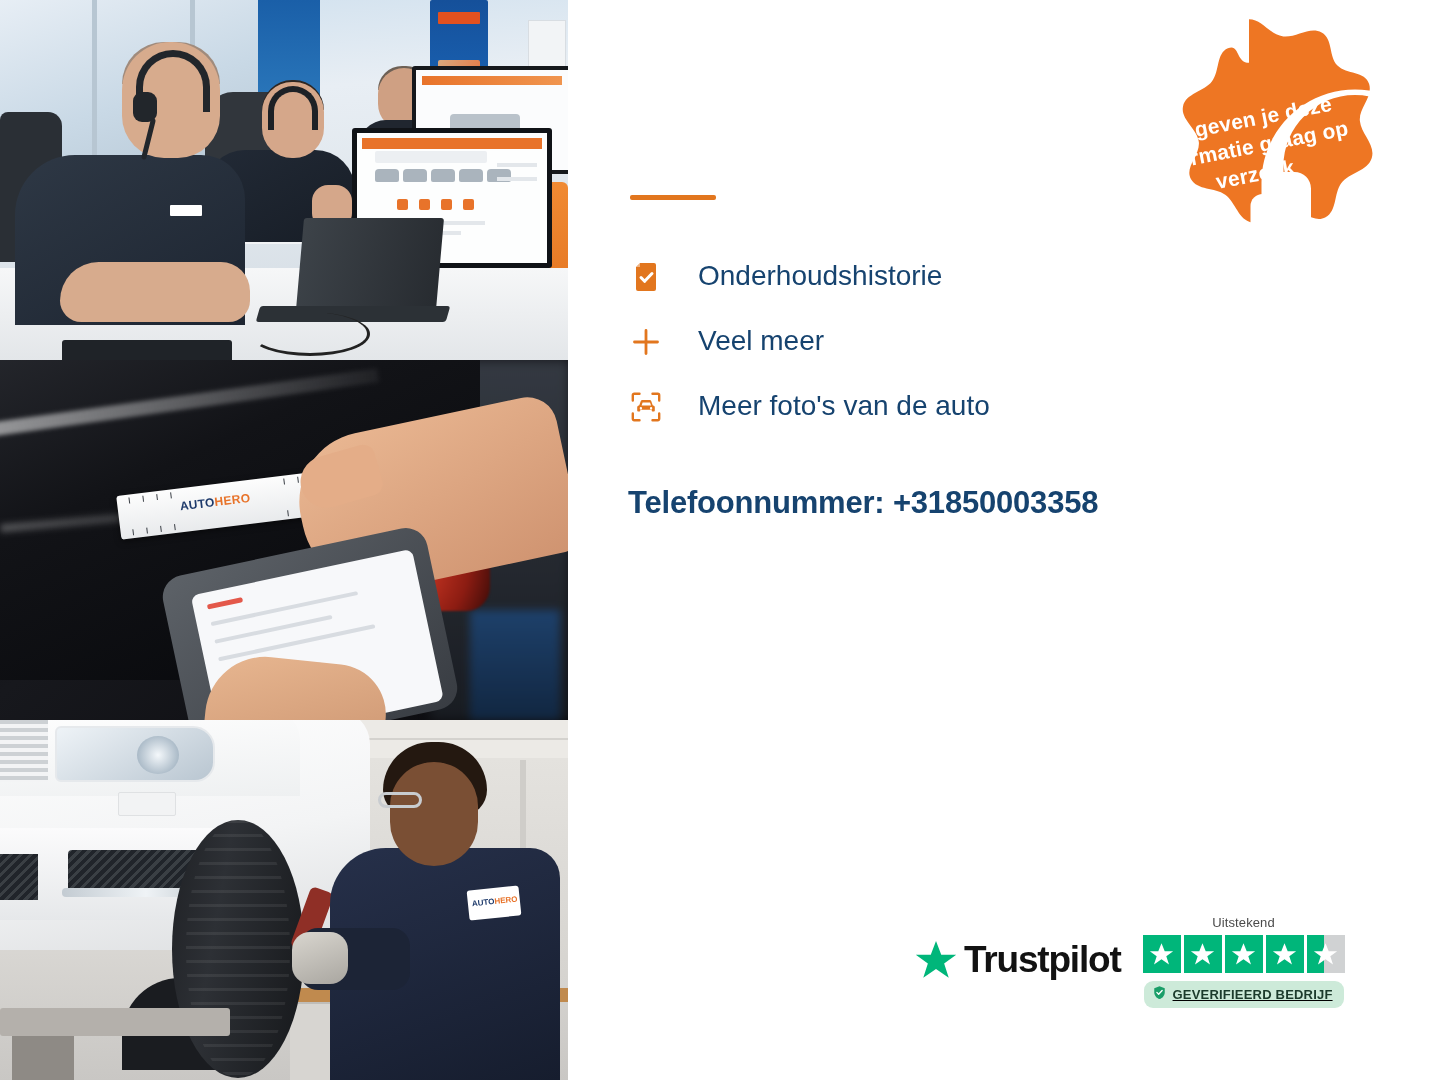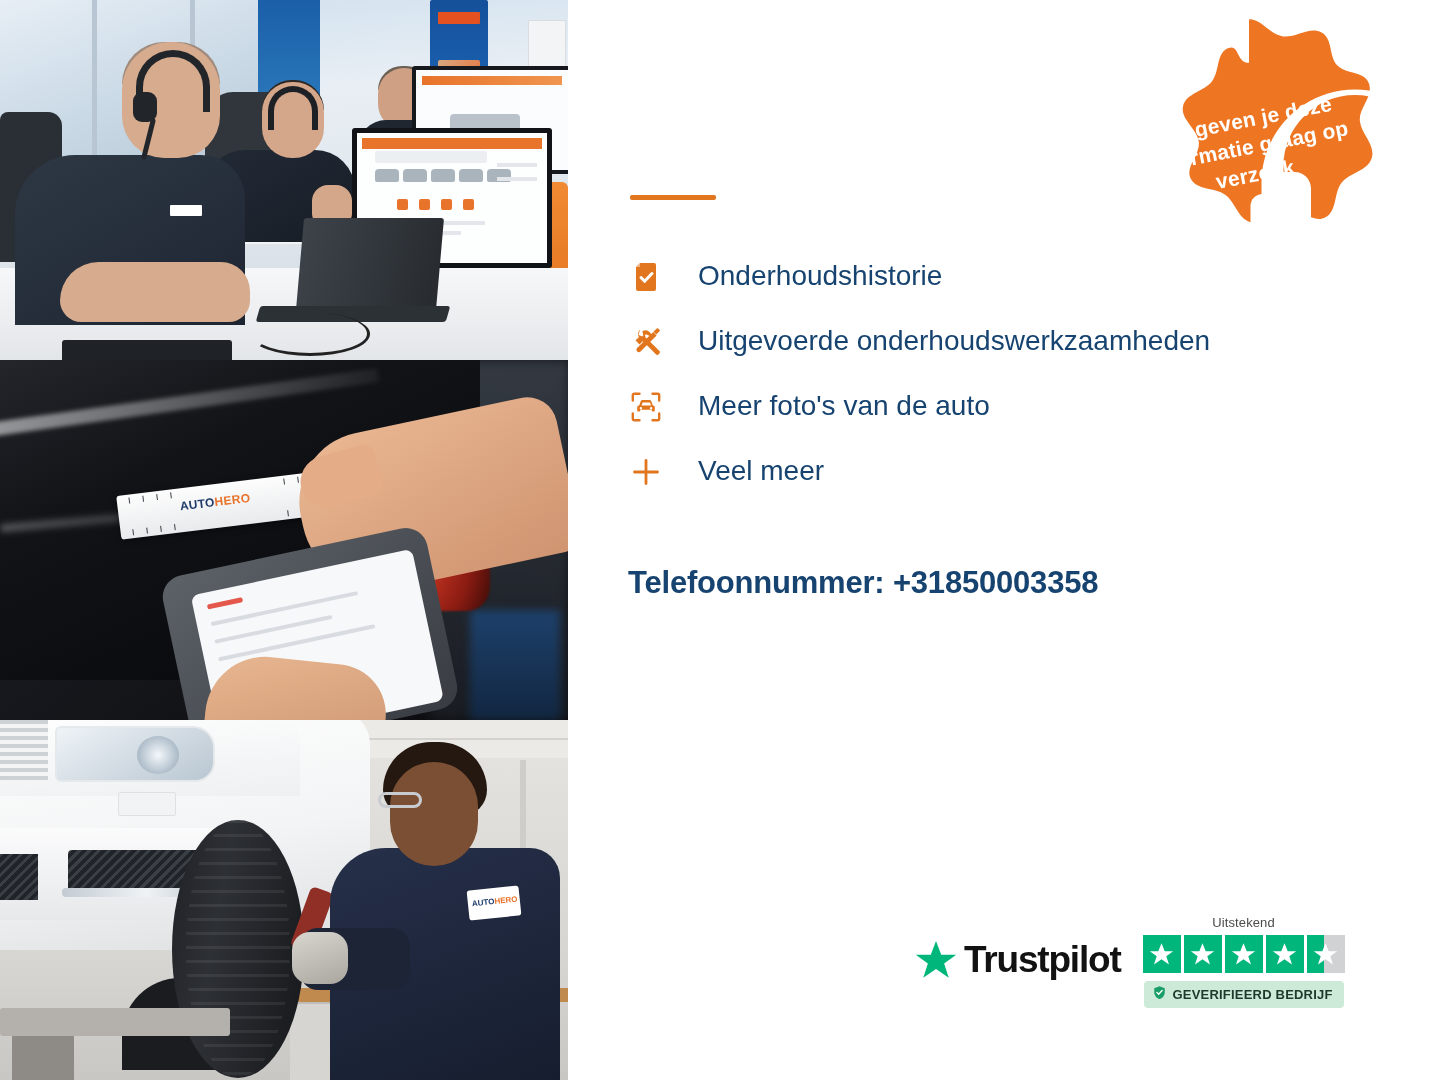--- a/index.html
+++ b/index.html
@@ -190,21 +190,21 @@
   }
   .feature .flabel {
     margin-left: 22px;
     color:#16436f;
     font-size: 28px;
     line-height:1.1;
     white-space:nowrap;
   }
 
   .phone {
-    margin-top: 61px;
+    margin-top: 46px;
     color:#16436f;
     font-size: 31px;
     font-weight: bold;
     letter-spacing:-0.2px;
   }
   .contact {
     margin-top: 14px;
     color:#16436f;
     font-size: 29px;
     line-height: 1.45;
@@ -223,23 +223,24 @@
   .tp-right { display:flex; flex-direction:column; align-items:center; gap:5px; }
   .tp-excellent { font-size:13px; color:#4a4a4a; letter-spacing:.1px; }
   .tp-stars { display:flex; gap:3px; }
   .tp-star {
     width: 38px; height: 38px; position:relative; background:#00B67A;
     display:flex; align-items:center; justify-content:center;
   }
   .tp-star.half { background: linear-gradient(90deg,#00B67A 0 45%, #d0d2d3 45% 100%); }
   .tp-verified {
     display:flex; align-items:center; gap:6px;
-    background:#cdead9; border-radius:4px;
+    background:#cdead9; border-radius:9px;
     padding: 4px 11px 4px 8px;
     margin-top: 3px;
+    text-decoration: underline;
   }
   .tp-verified .vtext { font-size:13px; font-weight:bold; color:#1b3a2b; letter-spacing:.2px; }
 </style>
 </head>
 <body>
 
 <div class="page">
 
   <div class="gallery">
 
@@ -408,60 +409,44 @@
         <span class="ficon">
           <svg viewBox="0 0 32 32" width="32" height="32" aria-hidden="true">
             <path fill="#E2761E" d="M10 2h14a2 2 0 0 1 2 2v24a2 2 0 0 1-2 2H8a2 2 0 0 1-2-2V6z"></path>
             <path fill="#ffffff" opacity=".45" d="M10 2 6 6h4z"></path>
             <path fill="none" stroke="#ffffff" stroke-width="3" stroke-linecap="round" stroke-linejoin="round" d="M11 16.5l3.6 3.8L22 12.5"></path>
           </svg>
         </span>
         <span class="flabel">Onderhoudshistorie</span>
       </li>
 
+
+
       <li class="feature">
         <span class="ficon">
-          <svg viewBox="0 0 32 32" width="33" height="33" aria-hidden="true">
-            <g fill="#E2761E">
-              <path d="M8.4 3.6a6.4 6.4 0 0 0-1 7.5l-3.1 3.1 3.9 3.9 3.1-3.1a6.4 6.4 0 0 0 7.5-1l-4-1.1-1.6-3.7 1.1-1.1 3.7 1.6 1.1 4a6.4 6.4 0 0 0-1-7.5 6.4 6.4 0 0 0-7.5-1l1.1 4-1.1 1.1-3.7-1.6z" transform="translate(1 1) rotate(2 16 16)"></path>
-              <path d="M24.6 27.8l-12-12 3.2-3.2 12 12a2.3 2.3 0 1 1-3.2 3.2z"></path>
-              <path d="M7.3 24.5l12-12-3.2-3.2-12 12a2.3 2.3 0 1 0 3.2 3.2z" opacity="0"></path>
-              <path d="M26.5 3.9l-3.8 3.8-2.4-.7-1.3 1.3 3.1 3.1 1.3-1.3-.7-2.4 3.8-3.8z" opacity="0"></path>
-              <path d="M25.9 3.4a1 1 0 0 1 1.4 0l1.3 1.3a1 1 0 0 1 0 1.4l-3.1 3.1-2.7-2.7z"></path>
-              <path d="M22.3 7l-14.7 14.7a2.3 2.3 0 1 0 3.2 3.2L25.5 10.2z" opacity="0"></path>
-              <path d="M22.5 6.8 7.4 21.9a2.4 2.4 0 1 0 3.3 3.3L25.8 10.1z"></path>
-            </g>
+          <svg viewBox="0 0 32 32" width="32" height="32" aria-hidden="true">
+            <path d="M16 4.5v23M4.5 16h23" fill="none" stroke="#E2761E" stroke-width="2.8" stroke-linecap="round"></path>
           </svg>
         </span>
-        <span class="flabel">Uitgevoerde onderhoudswerkzaamheden</span>
+        <span class="flabel">Veel meer</span>
       </li>
-
 
       <li class="feature">
         <span class="ficon">
           <svg viewBox="0 0 32 32" width="32" height="32" aria-hidden="true">
             <g fill="none" stroke="#E2761E" stroke-width="2.4" stroke-linecap="round">
               <path d="M2.8 9.5V4.2a1.4 1.4 0 0 1 1.4-1.4h5.3"></path>
               <path d="M29.2 9.5V4.2a1.4 1.4 0 0 0-1.4-1.4h-5.3"></path>
               <path d="M2.8 22.5v5.3a1.4 1.4 0 0 0 1.4 1.4h5.3"></path>
               <path d="M29.2 22.5v5.3a1.4 1.4 0 0 1-1.4 1.4h-5.3"></path>
             </g>
             <path fill="#E2761E" d="M9.3 14.2 10.8 10a1.6 1.6 0 0 1 1.5-1h7.4a1.6 1.6 0 0 1 1.5 1l1.5 4.2 1.1.5a1.7 1.7 0 0 1 1 1.5v3.4a.9.9 0 0 1-.9.9h-1.3a.9.9 0 0 1-.9-.9v-.8H10.3v.8a.9.9 0 0 1-.9.9H8.1a.9.9 0 0 1-.9-.9v-3.4a1.7 1.7 0 0 1 1-1.5zm2.3.2h9.4l-1-2.9h-7.4zM10.9 16a1.2 1.2 0 1 0 0 2.4 1.2 1.2 0 0 0 0-2.4zm10.2 0a1.2 1.2 0 1 0 0 2.4 1.2 1.2 0 0 0 0-2.4z"></path>
           </svg>
         </span>
         <span class="flabel">Meer foto's van de auto</span>
-      </li>
-
-      <li class="feature">
-        <span class="ficon">
-          <svg viewBox="0 0 32 32" width="32" height="32" aria-hidden="true">
-            <path d="M16 4.5v23M4.5 16h23" fill="none" stroke="#E2761E" stroke-width="2.8" stroke-linecap="round"></path>
-          </svg>
-        </span>
-        <span class="flabel">Veel meer</span>
       </li>
 
     </ul>
 
     <div class="phone">Telefoonnummer: +31850003358</div>
 
     <div class="trustpilot">
       <div class="tp-logo">
         <span>
           <svg viewBox="0 0 32 32" width="42" height="42" aria-hidden="true">

